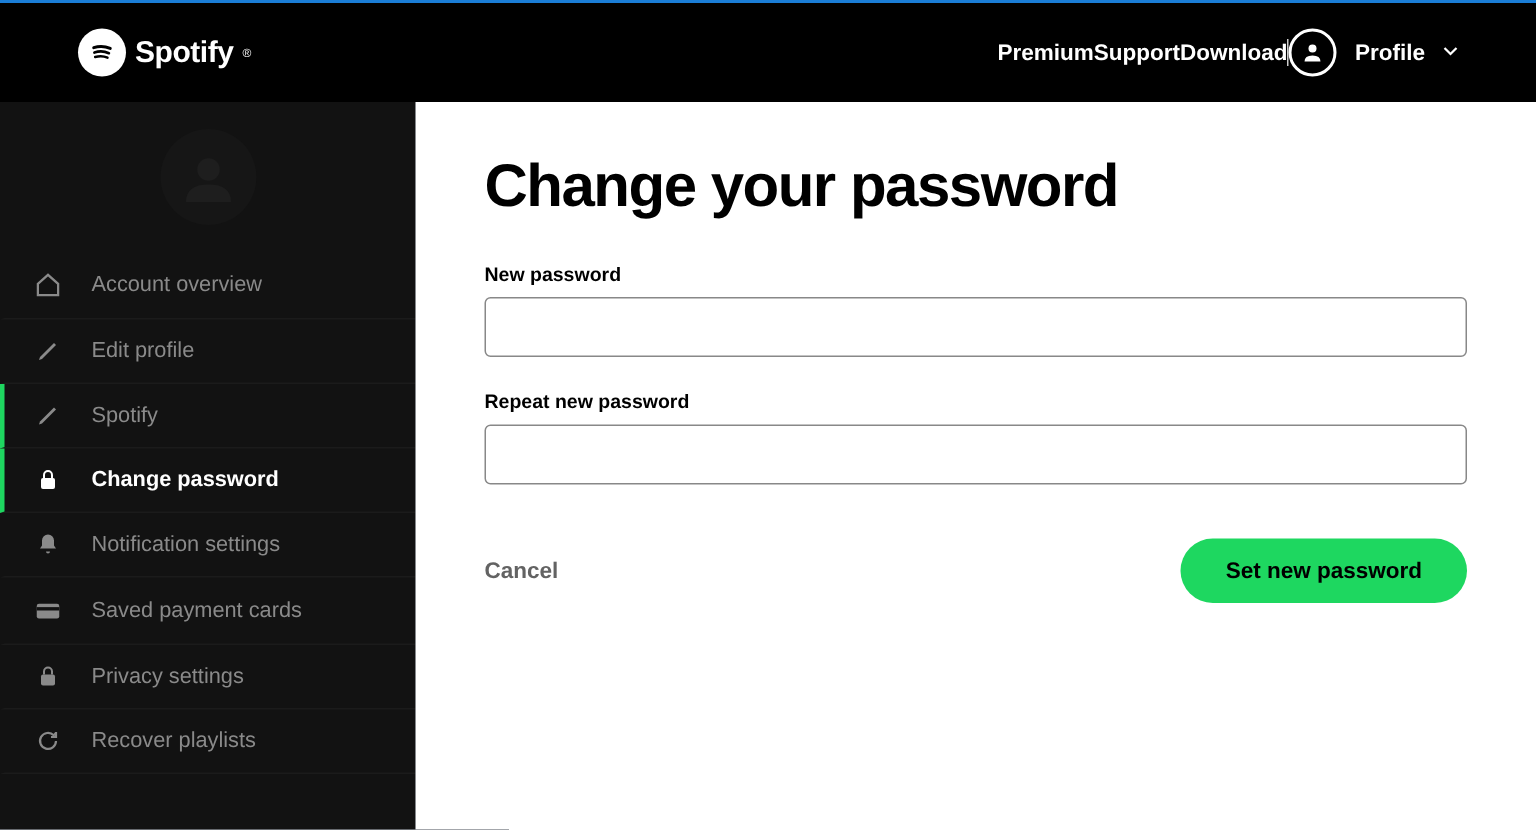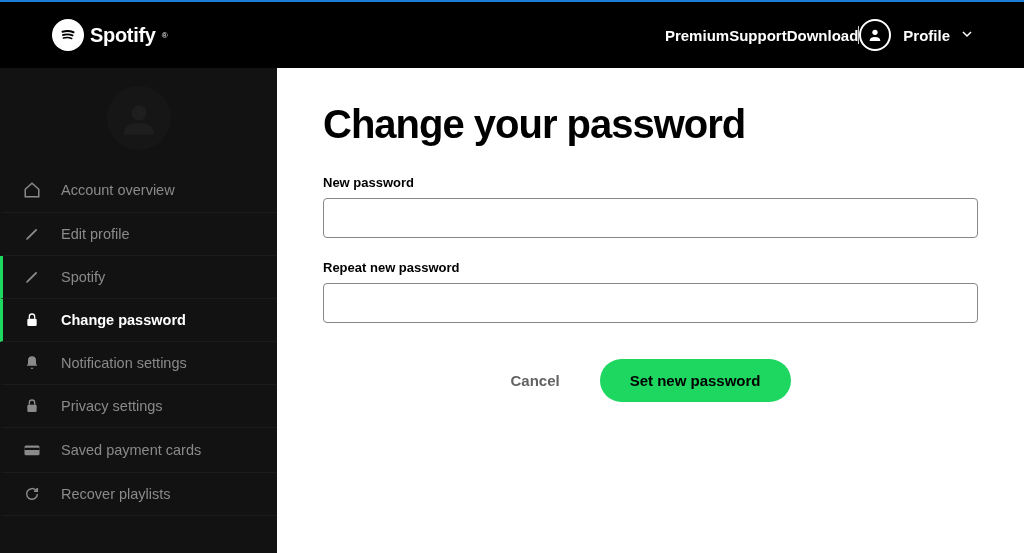--- a/index.html
+++ b/index.html
@@ -75,21 +75,21 @@
       color: #000; margin-bottom: 28px;
     }
     .field-group { margin-bottom: 22px; }
     .field-label {
       font-size: 13px; font-weight: 700; color: #000; margin-bottom: 8px; display: block;
     }
     .text-input {
       width: 100%; height: 40px; border: 1px solid #888; border-radius: 4px;
       padding: 0 12px; font-size: 15px;
     }
-    .actions { display: flex; justify-content: center; align-items: center; gap: 40px; margin-top: 14px; }
+    .actions { display: flex; justify-content: space-between; align-items: center; gap: 40px; margin-top: 14px; }
     .cancel-link { color: #636363; font-weight: 700; font-size: 15px; cursor: pointer; }
     .primary-btn {
       background: #1ed760; color: #000; font-weight: 700; font-size: 15px;
       border: none; border-radius: 999px; padding: 13px 30px; cursor: pointer;
     }
   </style>
 </head>
 <body>
 
 <div class="topbar-edge"></div>
@@ -182,40 +182,40 @@
         <span class="sidebar-icon">
           <svg width="16" height="16" viewBox="0 0 24 24" fill="currentColor">
               <path d="M12 2 a6 6 0 0 0 -6 6 v5 l-2 3 h16 l-2 -3 v-5 a6 6 0 0 0 -6 -6 Z M10 19 a2 2 0 0 0 4 0 Z"></path>
             </svg>
         </span>
         <span>Notification settings</span>
       </div>
 
       <div class="sidebar-item">
         <span class="sidebar-icon">
-          <svg width="16" height="16" viewBox="0 0 24 24" fill="currentColor">
-              <rect x="5" y="10" width="14" height="11" rx="2"></rect>
-              <path d="M8 10 V7 a4 4 0 0 1 8 0 V10" fill="none" stroke="currentColor" stroke-width="2"></path>
-            </svg>
-        </span>
-        <span>Privacy settings</span>
-      </div>
-
-      <div class="sidebar-item">
-        <span class="sidebar-icon">
           <svg width="18" height="18" viewBox="0 0 24 24" fill="currentColor">
               <rect x="2" y="6" width="20" height="13" rx="2"></rect>
               <rect x="2" y="9" width="20" height="3" fill="#121212"></rect>
             </svg>
         </span>
         <span>Saved payment cards</span>
       </div>
 
       <div class="sidebar-item">
         <span class="sidebar-icon">
+          <svg width="16" height="16" viewBox="0 0 24 24" fill="currentColor">
+              <rect x="5" y="10" width="14" height="11" rx="2"></rect>
+              <path d="M8 10 V7 a4 4 0 0 1 8 0 V10" fill="none" stroke="currentColor" stroke-width="2"></path>
+            </svg>
+        </span>
+        <span>Privacy settings</span>
+      </div>
+
+      <div class="sidebar-item">
+        <span class="sidebar-icon">
           <svg width="16" height="16" viewBox="0 0 24 24" fill="none" stroke="currentColor" stroke-width="2.2">
               <path d="M20 12 a8 8 0 1 1 -2.3 -5.7 L20 4"></path>
               <path d="M20 3 V8 H15"></path>
             </svg>
         </span>
         <span>Recover playlists</span>
       </div>
 
     </div>
   </div>

